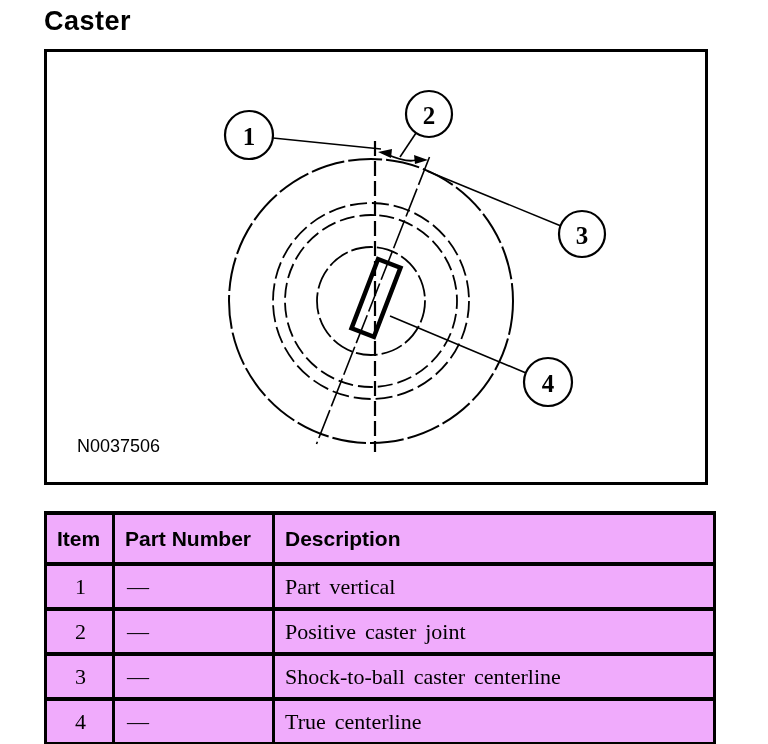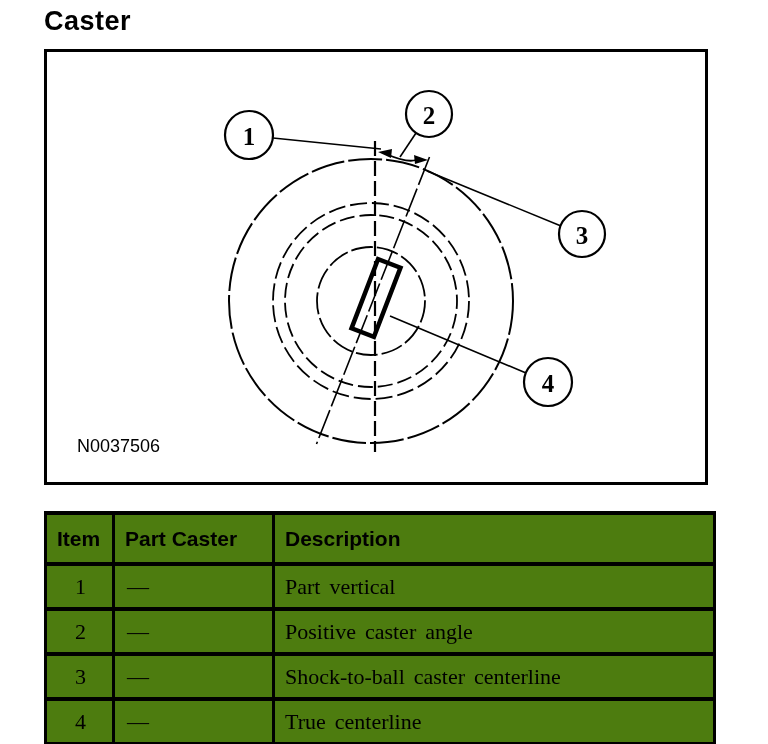--- a/index.html
+++ b/index.html
@@ -46,21 +46,21 @@
     top: 511px;
     width: 669px;
     border-collapse: collapse;
     table-layout: fixed;
   }
   .parts-table th,
   .parts-table td {
     border: 3px solid #000000;
     border-top-width: 4px;
     border-bottom-width: 4px;
-    background: #4d7c0f;
+    background: #f0abfc;
     overflow: hidden;
     white-space: nowrap;
   }
   .parts-table th {
     font-family: "Liberation Sans", sans-serif;
     font-weight: bold;
     font-size: 21px;
     text-align: left;
     padding: 8px 9px 8px 10px;
     height: 31px;
@@ -151,34 +151,34 @@
 
   <table class="parts-table">
     <colgroup>
       <col style="width:68px">
       <col style="width:160px">
       <col style="width:441px">
     </colgroup>
     <thead>
       <tr>
         <th>Item</th>
-        <th>Part Caster</th>
+        <th>Part Number</th>
         <th>Description</th>
       </tr>
     </thead>
     <tbody>
       <tr>
         <td class="cell-item">1</td>
         <td class="cell-part">—</td>
         <td class="cell-desc">Part vertical</td>
       </tr>
       <tr>
         <td class="cell-item">2</td>
         <td class="cell-part">—</td>
-        <td class="cell-desc">Positive caster angle</td>
+        <td class="cell-desc">Positive caster joint</td>
       </tr>
       <tr>
         <td class="cell-item">3</td>
         <td class="cell-part">—</td>
         <td class="cell-desc">Shock-to-ball caster centerline</td>
       </tr>
       <tr>
         <td class="cell-item">4</td>
         <td class="cell-part">—</td>
         <td class="cell-desc">True centerline</td>

